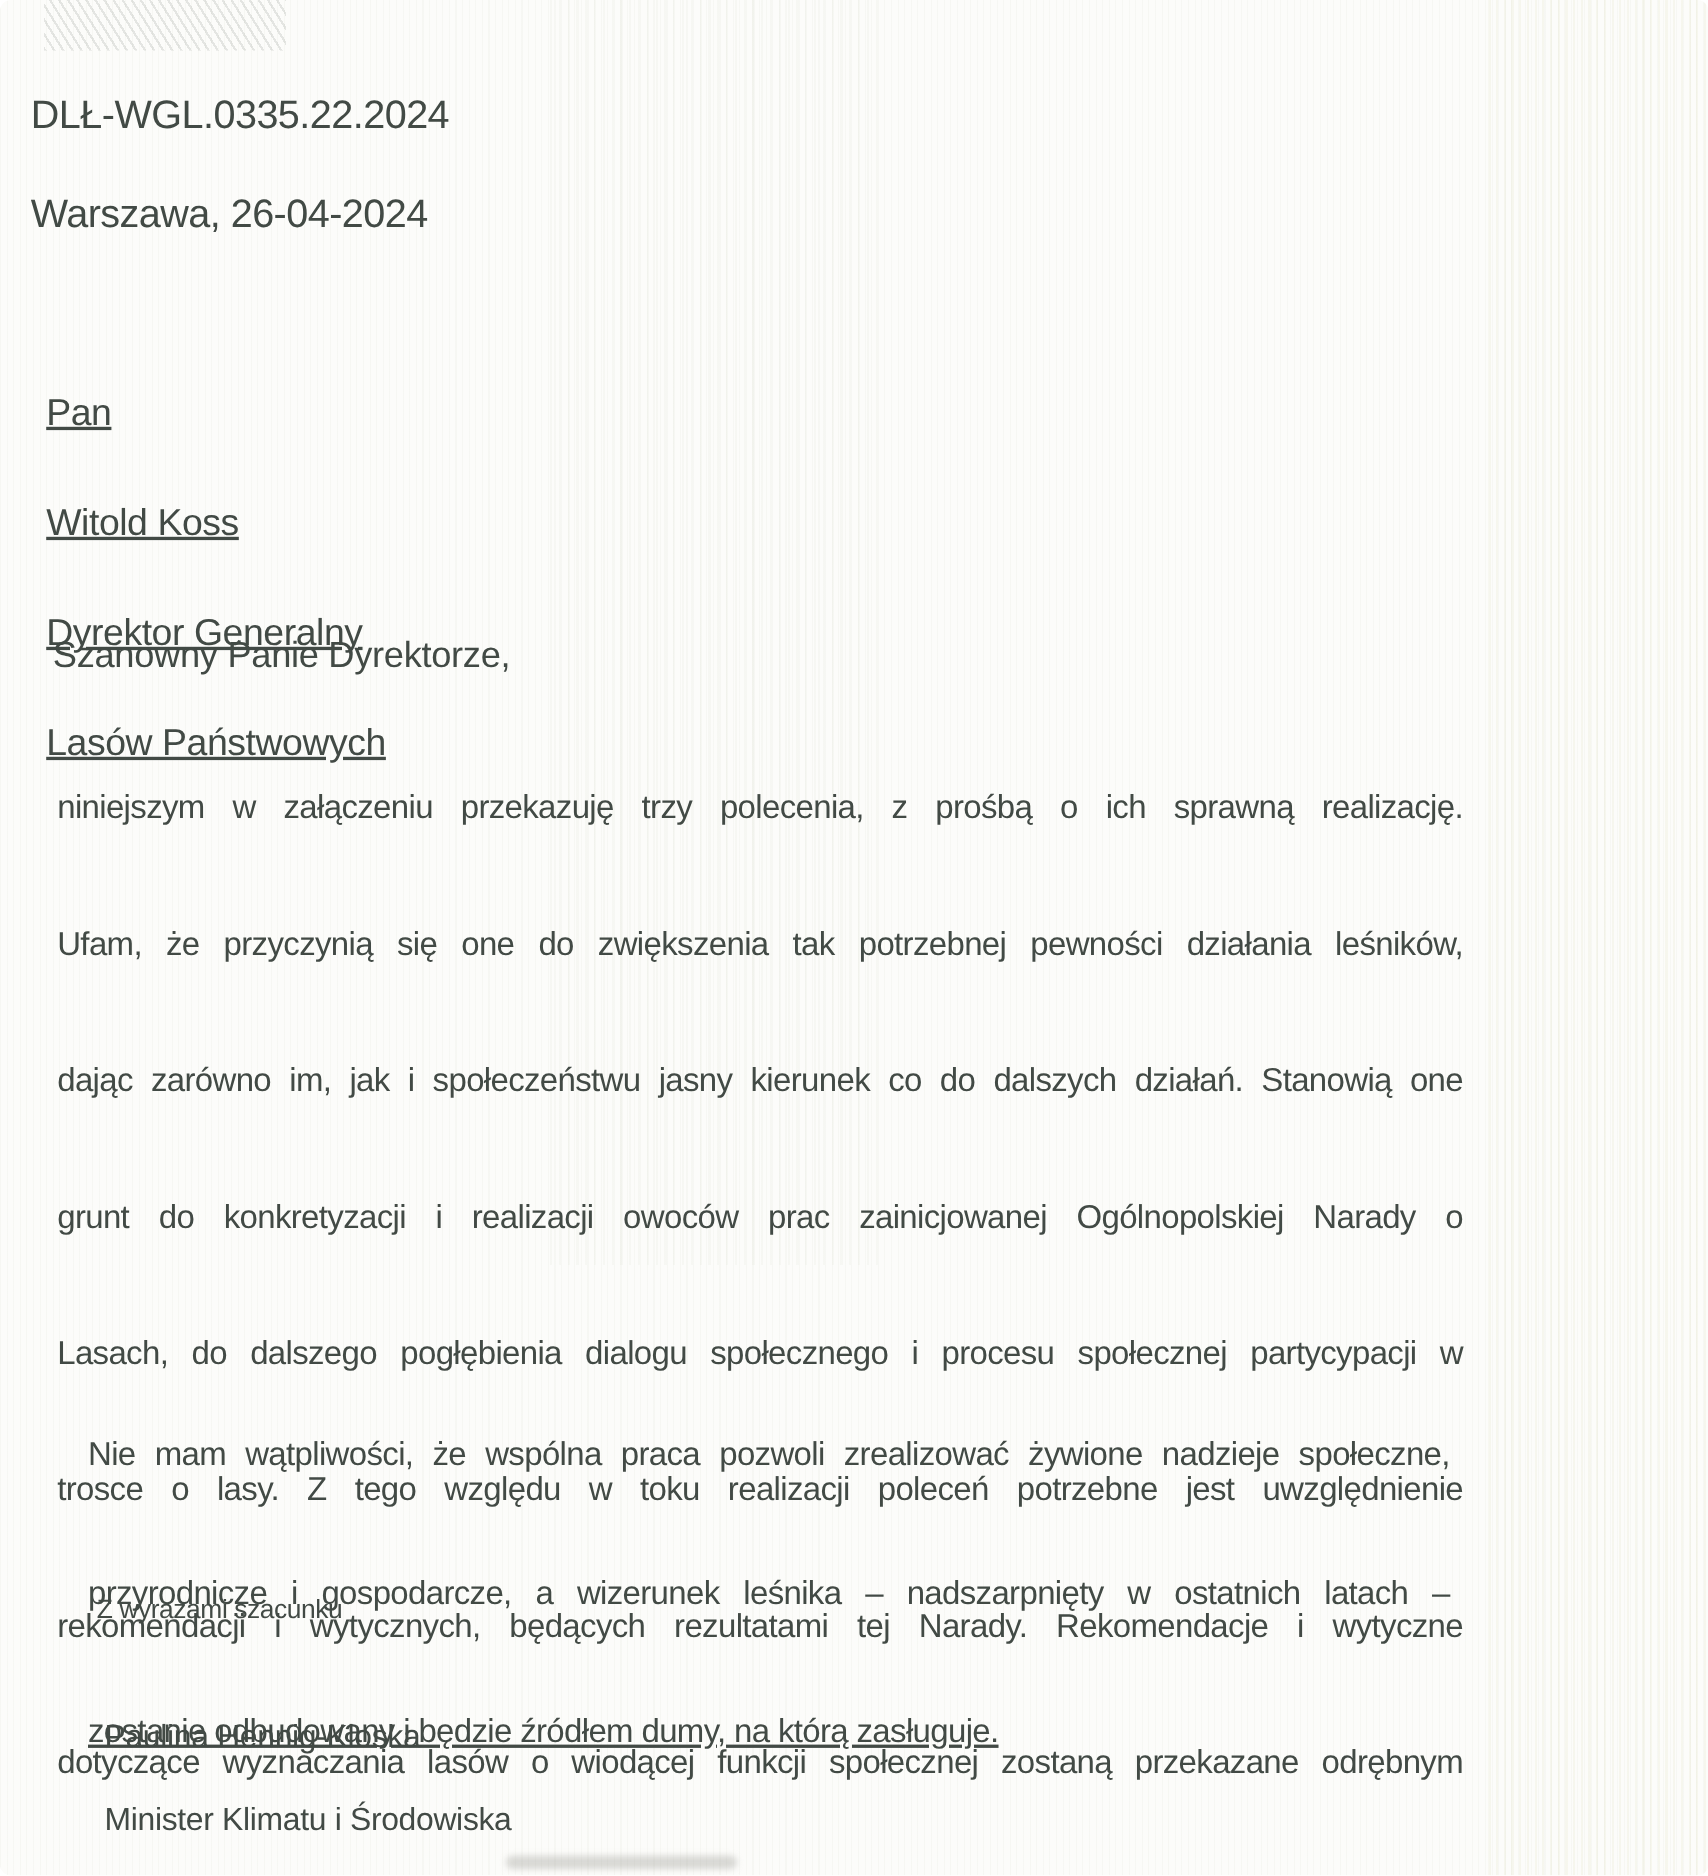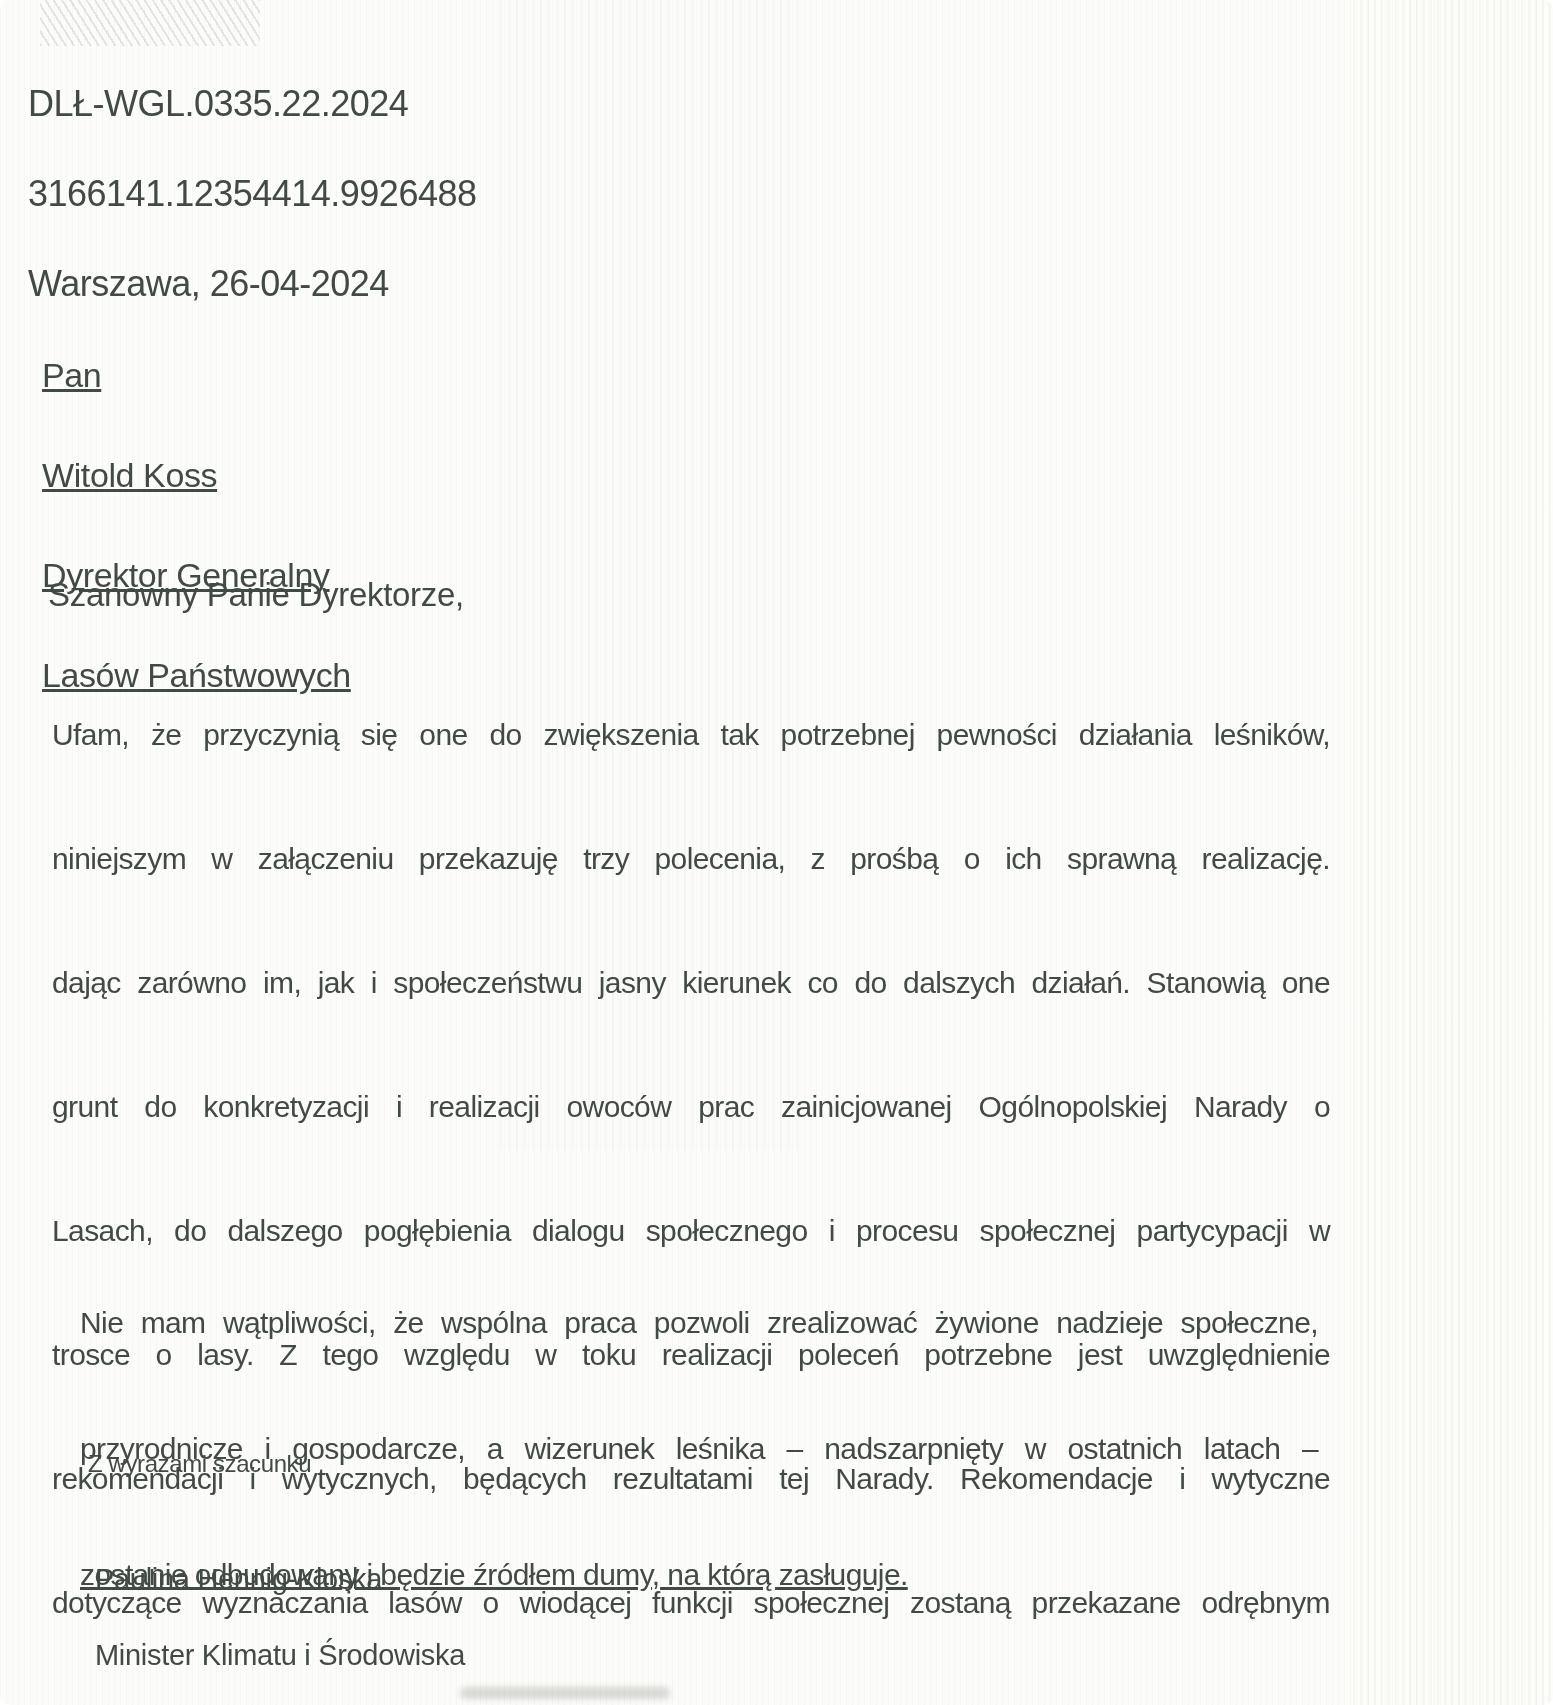--- a/index.html
+++ b/index.html
@@ -135,36 +135,35 @@
 <div class="page">
 
   <div class="tex-vertical"></div>
   <div class="tex-right-band"></div>
   <div class="tex-center-band"></div>
   <div class="tex-topleft-diag"></div>
   <div class="tex-bottom-smudge"></div>
 
   <div class="block ref-block">
     <div>DLŁ-WGL.0335.22.2024</div>
-    <div>3166141.12354414.9926488</div>
     <div>Warszawa, 26-04-2024</div>
   </div>
 
   <div class="block recipient-block">
     <div>Pan</div>
     <div>Witold Koss</div>
     <div>Dyrektor Generalny</div>
     <div>Lasów Państwowych</div>
   </div>
 
   <div class="block salutation">Szanowny Panie Dyrektorze,</div>
 
   <div class="block para para-1">
+    <div class="jline">niniejszym w załączeniu przekazuję trzy polecenia, z prośbą o ich sprawną realizację.</div>
     <div class="jline">Ufam, że przyczynią się one do zwiększenia tak potrzebnej pewności działania leśników,</div>
-    <div class="jline">niniejszym w załączeniu przekazuję trzy polecenia, z prośbą o ich sprawną realizację.</div>
     <div class="jline">dając zarówno im, jak i społeczeństwu jasny kierunek co do dalszych działań. Stanowią one</div>
     <div class="jline">grunt do konkretyzacji i realizacji owoców prac zainicjowanej Ogólnopolskiej Narady o</div>
     <div class="jline">Lasach, do dalszego pogłębienia dialogu społecznego i procesu społecznej partycypacji w</div>
     <div class="jline">trosce o lasy. Z tego względu w toku realizacji poleceń potrzebne jest uwzględnienie</div>
     <div class="jline">rekomendacji i wytycznych, będących rezultatami tej Narady. Rekomendacje i wytyczne</div>
     <div class="jline">dotyczące wyznaczania lasów o wiodącej funkcji społecznej zostaną przekazane odrębnym</div>
     <div class="jline last">pismem po zakończeniu prac grup roboczych.</div>
   </div>
 
   <div class="block para para-2">

